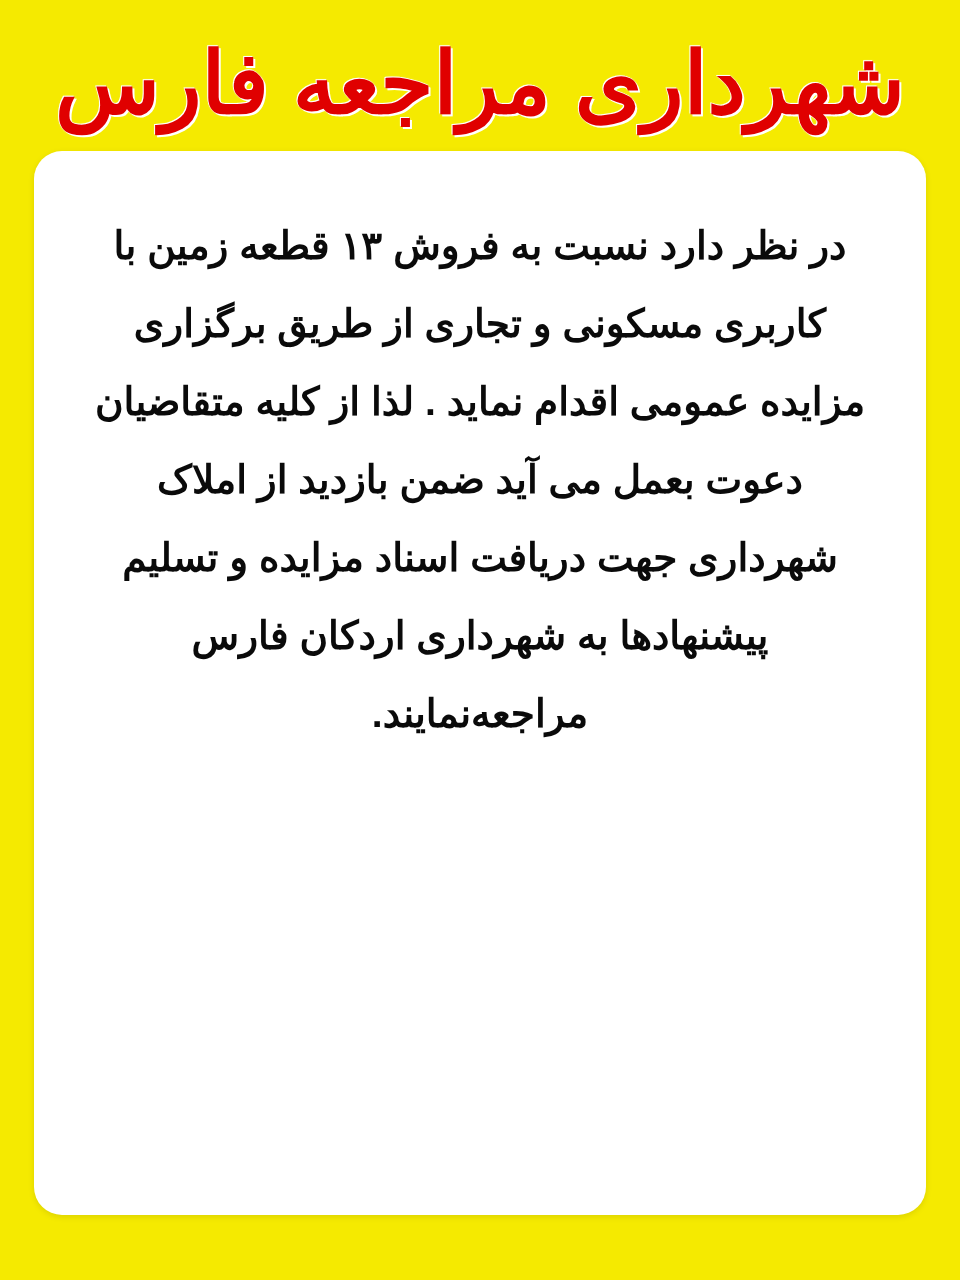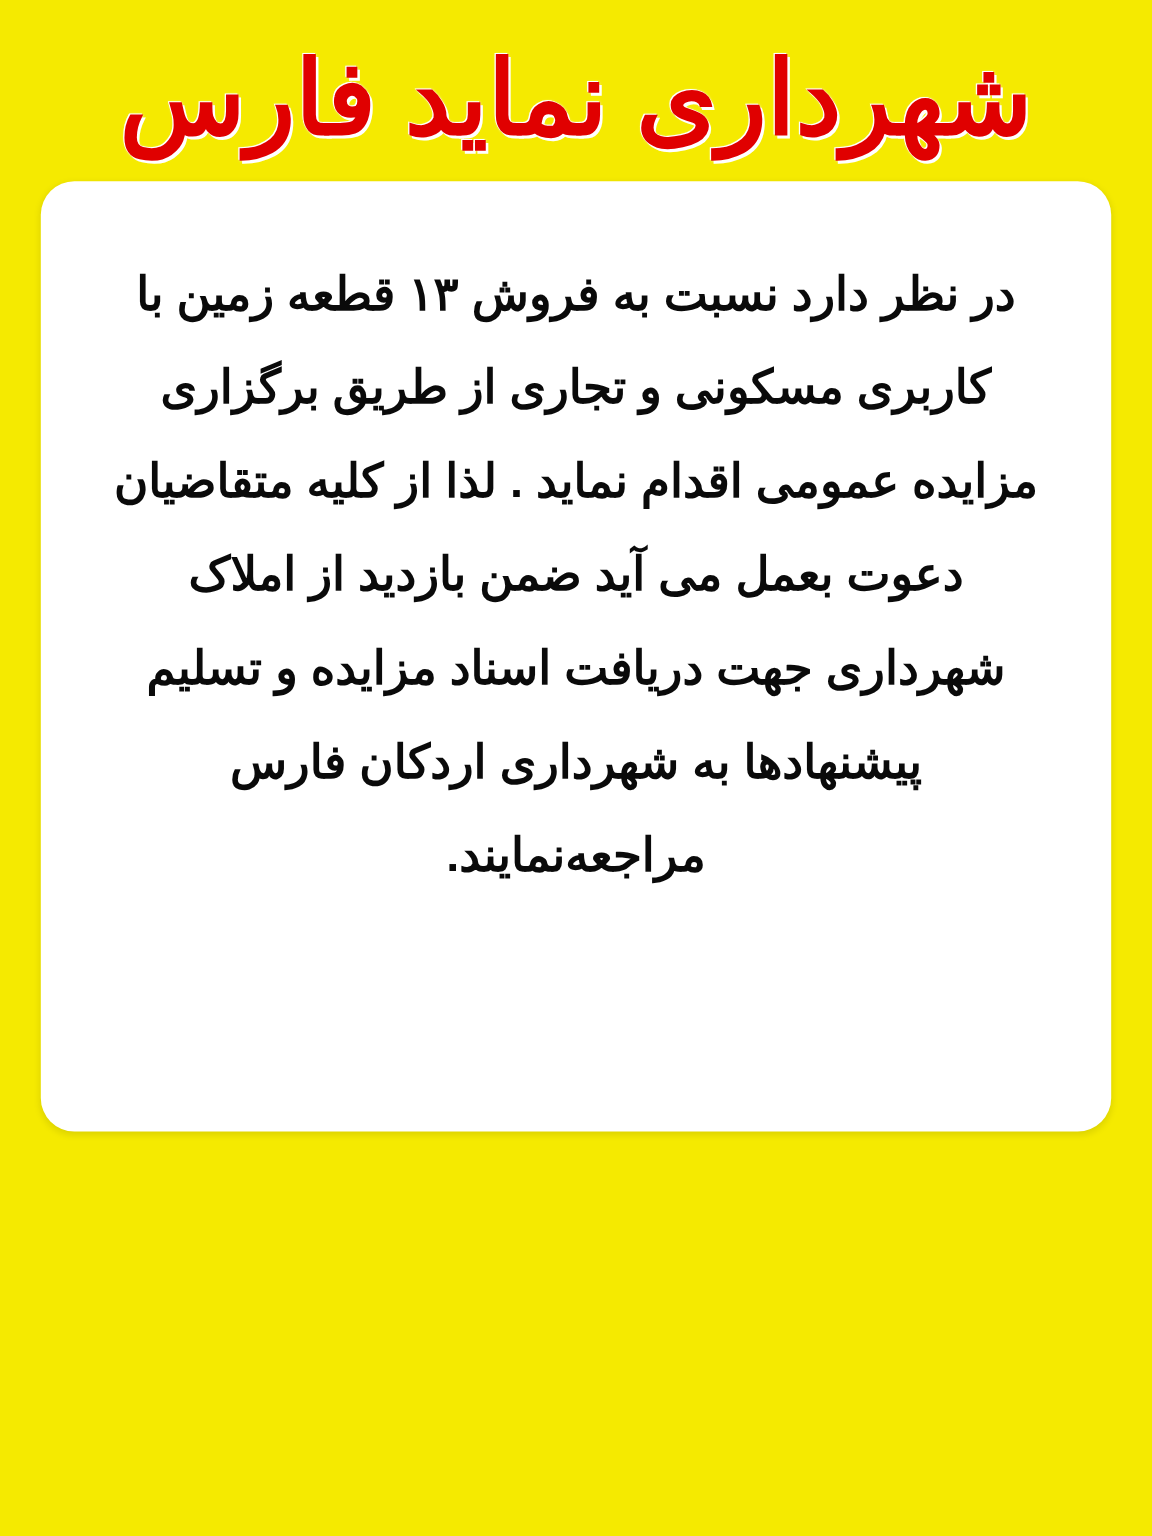--- a/index.html
+++ b/index.html
@@ -53,21 +53,21 @@
     width: 100%;
     box-sizing: border-box;
     padding: 0 34px;
     flex: 0 0 auto;
   }
   .card {
     background: #ffffff;
     border-radius: 28px;
     box-sizing: border-box;
     width: 100%;
-    height: 792px;
+    height: 1064px;
     padding: 56px 46px 40px 46px;
     display: flex;
     align-items: flex-start;
     justify-content: center;
     box-shadow: 0 2px 6px rgba(0,0,0,0.10);
   }
   .card-text {
     direction: rtl;
     unicode-bidi: isolate;
     text-align: center;
@@ -101,21 +101,21 @@
       -1px -1px 0 #ffffff;
     max-width: 760px;
   }
 </style>
 </head>
 <body>
 
 <div class="poster">
 
   <div class="header">
-    <span class="header-title">شهرداری نماید فارس</span>
+    <span class="header-title">شهرداری مراجعه فارس</span>
   </div>
 
   <div class="card-wrap">
     <div class="card">
       <div class="card-text">در نظر دارد نسبت به فروش ۱۳ قطعه زمین با کاربری مسکونی و تجاری از طریق برگزاری مزایده عمومی اقدام نماید . لذا از کلیه متقاضیان دعوت بعمل می آید ضمن بازدید از املاک شهرداری جهت دریافت اسناد مزایده و تسلیم پیشنهادها به شهرداری اردکان فارس مراجعه‌نمایند.</div>
     </div>
   </div>
 
 
 </div>

